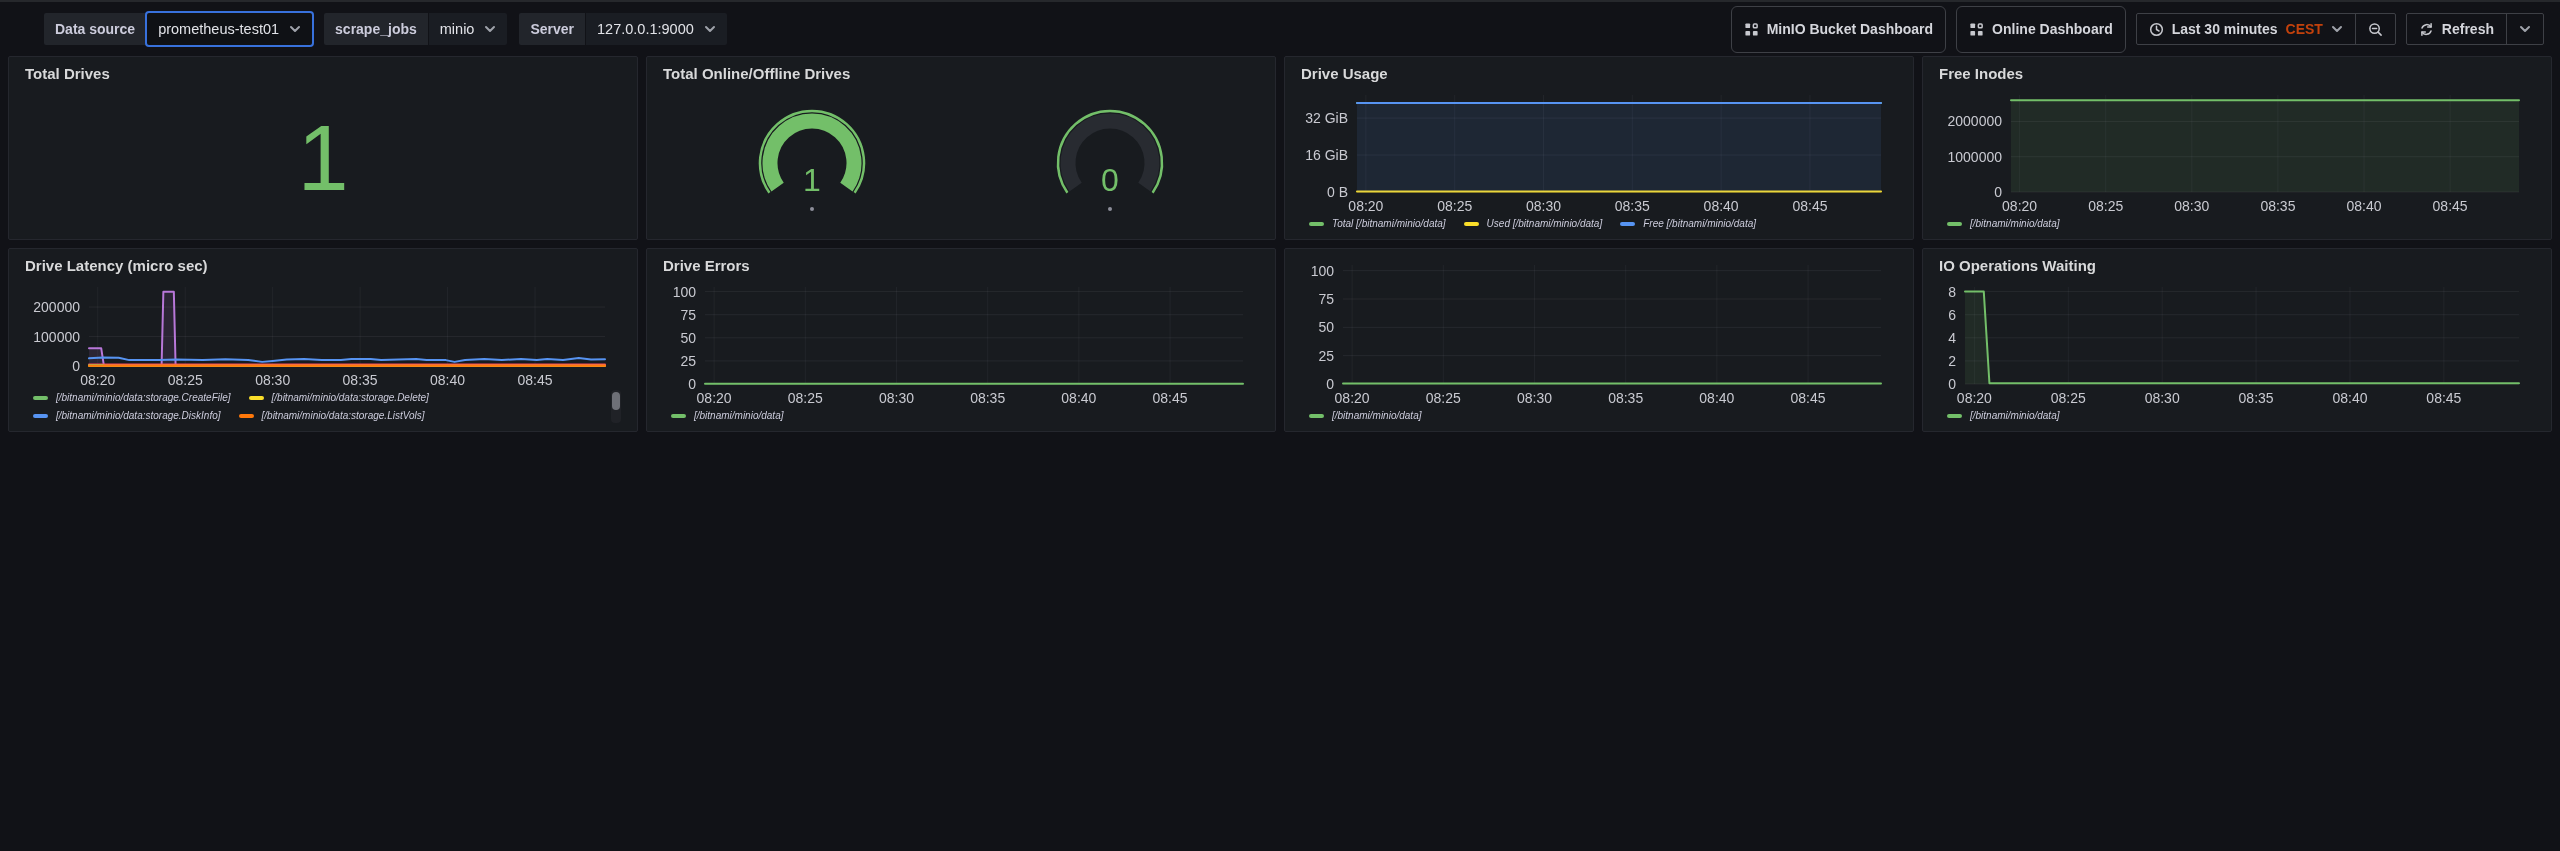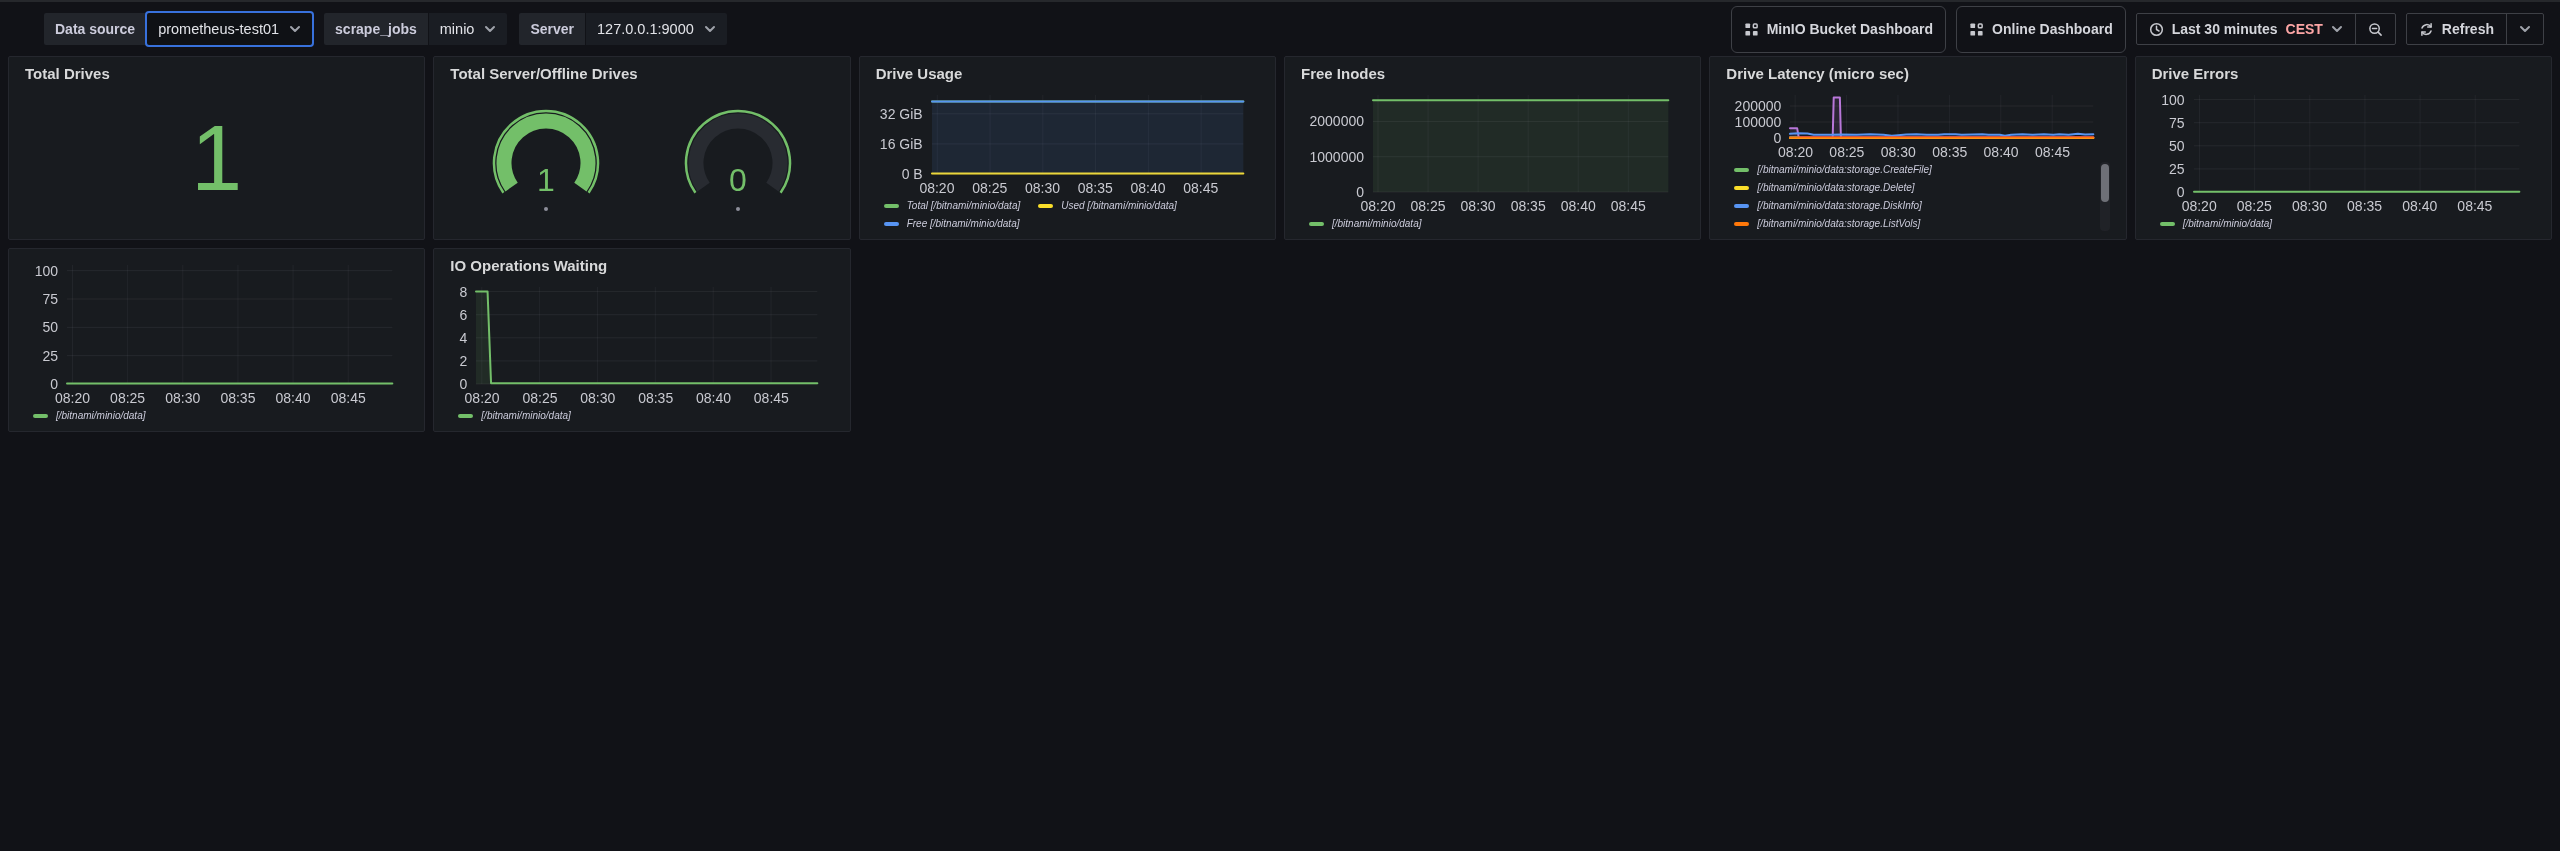--- a/index.html
+++ b/index.html
@@ -43,21 +43,21 @@
   }
   .btn-group { display: flex; align-items: stretch; border: 1px solid #3e4046; border-radius: 2px; height: 32px; }
   .btn-group .tb-btn { border: none; border-radius: 0; height: 30px; }
   .btn-group .tb-btn + .tb-btn { border-left: 1px solid #3e4046; }
   .tz { font-weight: 700; }
   .icon { width: 15px; height: 15px; flex: 0 0 auto; }
   .icon * { stroke: #c7c8ce; fill: none; stroke-width: 1.6; stroke-linecap: round; stroke-linejoin: round; }
   .icon .filled { fill: #c7c8ce; stroke: none; }
   
   .grid {
-    display: grid; grid-template-columns: repeat(6, 1fr);
+    display: grid; grid-template-columns: repeat(4, 1fr);
     grid-auto-rows: 184px; gap: 8px; padding: 0 8px;
   }
   .panel {
     background: #181b1f; border: 1px solid #25272e; border-radius: 2px;
     padding: 6px 16px 8px 16px; display: flex; flex-direction: column;
     overflow: hidden;
   }
   .panel-title {
     font-size: 15px; font-weight: 700; color: #d8d9da; line-height: 22px;
     cursor: pointer; flex: 0 0 auto;
@@ -147,21 +147,21 @@
       </svg>
       <span>Online Dashboard</span>
     </button>
     <div class="btn-group">
       <button class="tb-btn">
         <svg class="icon" viewBox="0 0 16 16">
           <circle cx="8" cy="8" r="6.2"></circle>
             <polyline points="8,4.5 8,8 10.6,9.6"></polyline>
         </svg>
         <span>Last 30 minutes</span>
-        <span class="tz" id="tz" style="color: #fca5a5;">CEST</span>
+        <span class="tz" id="tz" style="color: #c2410c;">CEST</span>
         <svg class="chev" viewBox="0 0 12 12">
             <polyline points="2,4 6,8 10,4"></polyline>
           </svg>
       </button>
       <button class="tb-btn">
         <svg class="icon" viewBox="0 0 16 16">
           <circle cx="7" cy="7" r="5"></circle>
             <line x1="4.8" y1="7" x2="9.2" y2="7"></line>
             <line x1="10.8" y1="10.8" x2="14" y2="14"></line>
         </svg>
@@ -189,21 +189,21 @@
 <main class="grid">
 
   <section class="panel">
     <h2 class="panel-title">Total Drives</h2>
     <div class="stat-wrap">
       <span class="stat-value">1</span>
     </div>
   </section>
 
   <section class="panel">
-    <h2 class="panel-title">Total Server/Offline Drives</h2>
+    <h2 class="panel-title">Total Online/Offline Drives</h2>
     <div class="gauges" id="gauges">
         <svg width="150" height="114" viewBox="0 0 150 114">
           <path d="M 32.4 91.8 A 52 52 0 1 1 117.6 91.8" fill="none" stroke="#73bf69" stroke-width="2.5"></path>
           <path d="M 40.6 86.1 A 42 42 0 1 1 109.4 86.1" fill="none" stroke="#73bf69" stroke-width="15"></path>
           <text x="75" y="90" text-anchor="middle" fill="#73bf69" font-size="32" font-weight="500" font-family="&quot;Liberation Sans&quot;, sans-serif">1</text>
           <circle cx="75" cy="108" r="2" fill="rgba(204,204,220,0.65)"></circle>
         </svg>
         <svg width="150" height="114" viewBox="0 0 150 114">
           <path d="M 32.4 91.8 A 52 52 0 1 1 117.6 91.8" fill="none" stroke="#73bf69" stroke-width="2.5"></path>
           <path d="M 40.6 86.1 A 42 42 0 1 1 109.4 86.1" fill="none" stroke="#282b31" stroke-width="15"></path>

